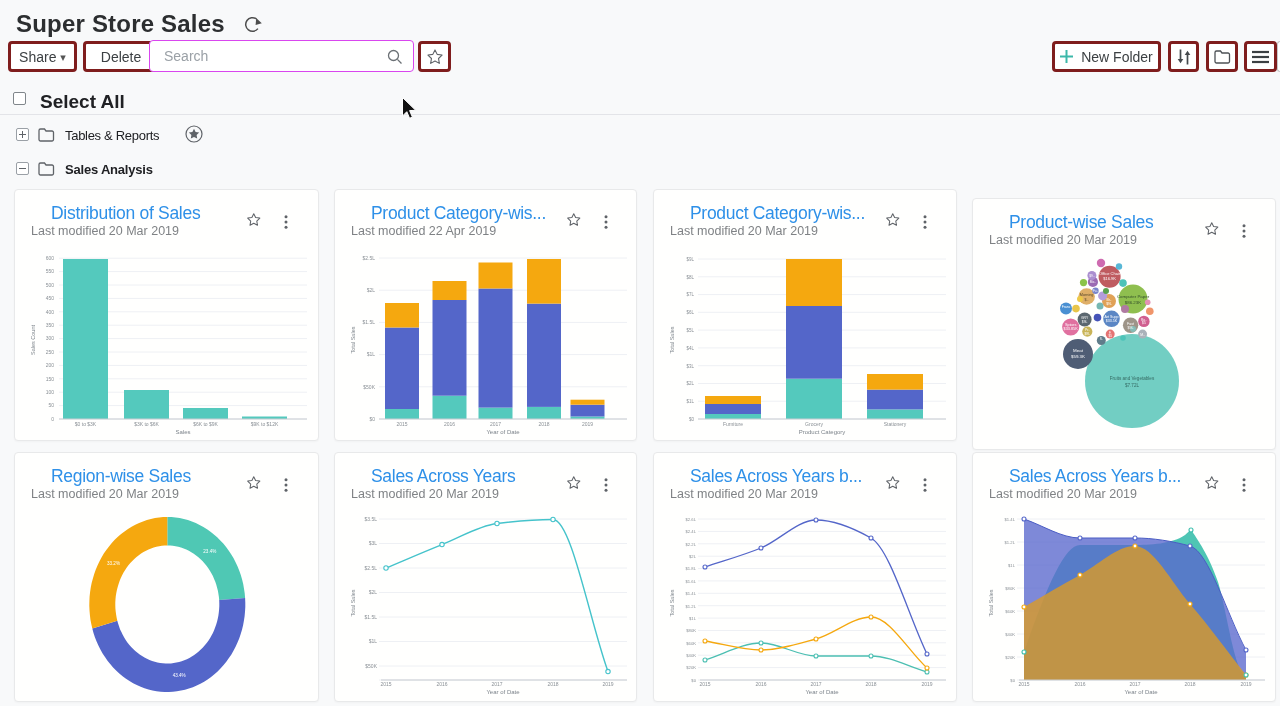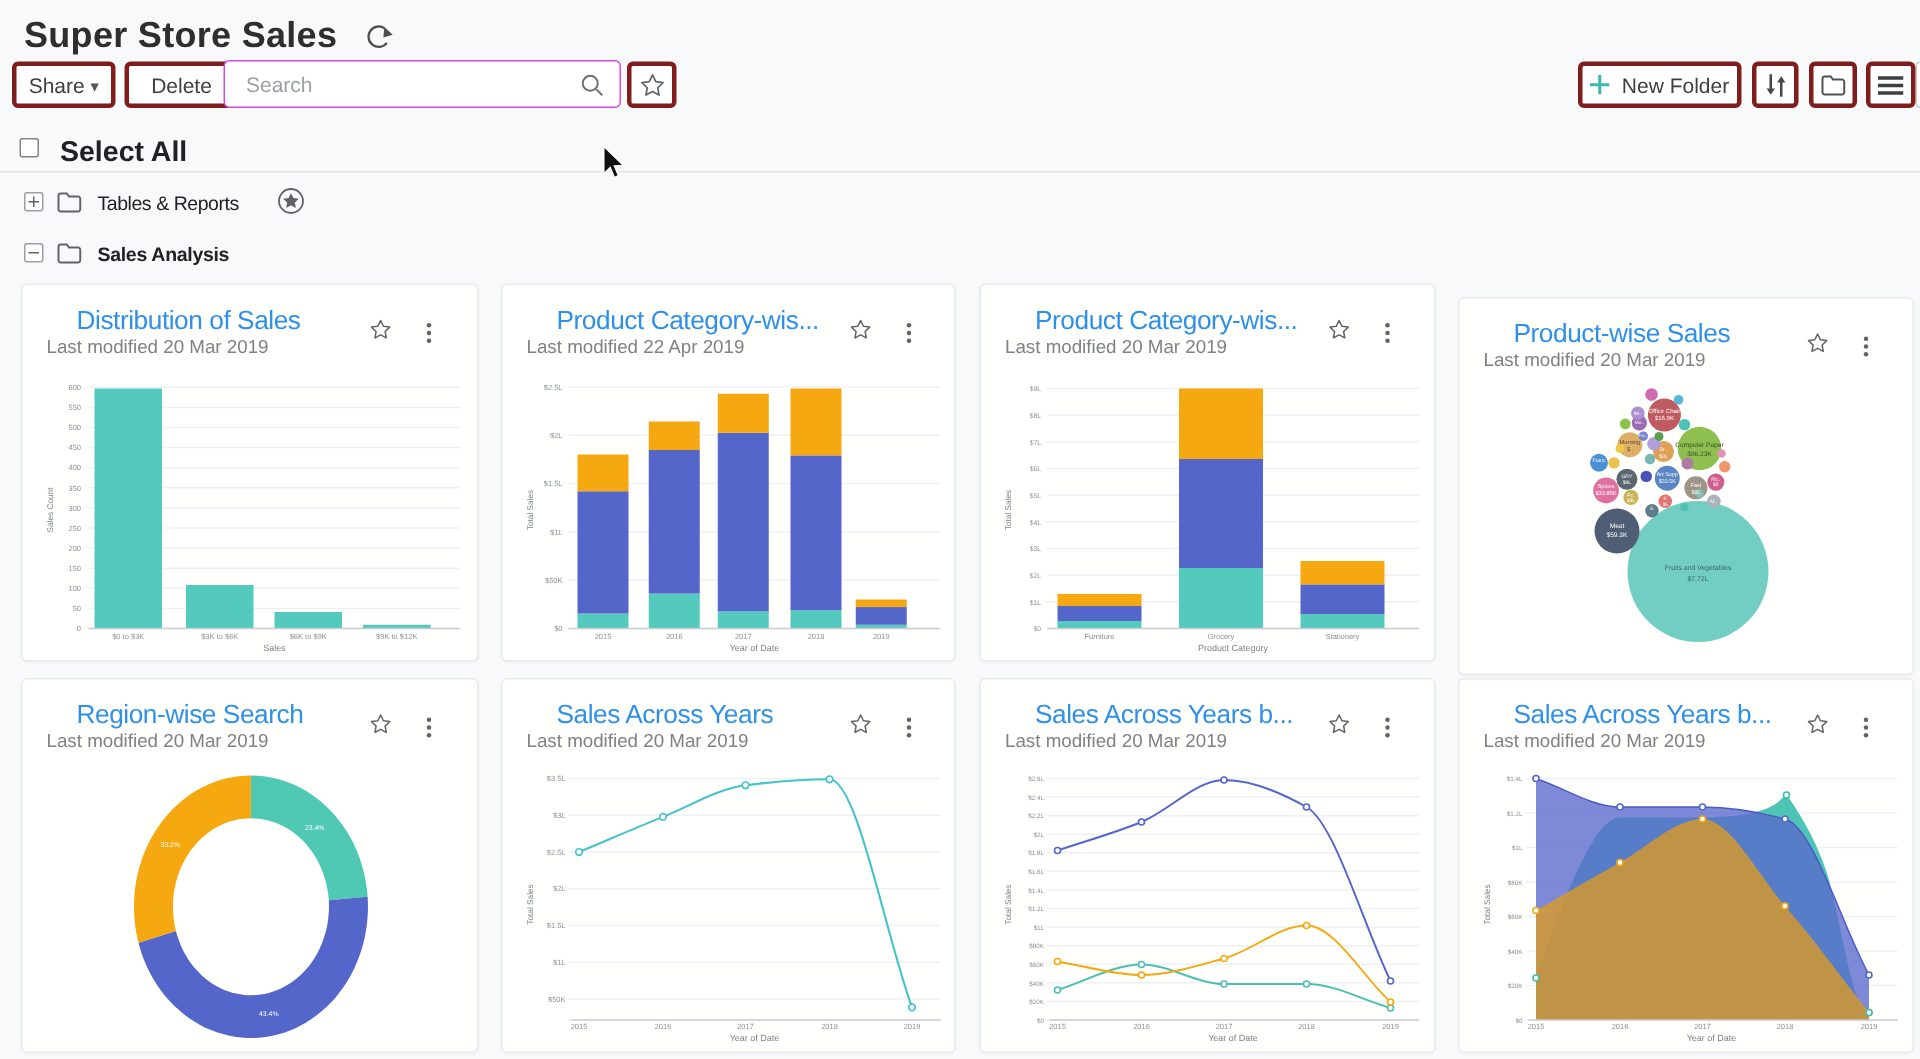--- a/index.html
+++ b/index.html
@@ -310,21 +310,21 @@
       <text x="136" y="106" font-size="3.4" fill="#fff" text-anchor="middle">$9L</text>
       <text x="122.5" y="92.5" font-size="3.0" fill="#fff" text-anchor="middle">Fu..</text>
       <text x="137.2" y="134.5" font-size="3.2" fill="#fff" text-anchor="middle">F.</text>
       <text x="137.2" y="138" font-size="3.2" fill="#fff" text-anchor="middle">$5</text>
       <text x="128.3" y="141" font-size="3.2" fill="#fff" text-anchor="middle">S.</text>
       <text x="119.9" y="83.5" font-size="3.2" fill="#fff" text-anchor="middle">Mo..</text>
       <text x="118.9" y="77.5" font-size="3.2" fill="#fff" text-anchor="middle">$9..</text>
     </svg>
 </div>
 <div class="card" style="left:14px;top:452px;width:305px;height:250px">
-<div class="ct">Region-wise Search</div>
+<div class="ct">Region-wise Sales</div>
     <div class="cs">Last modified 20 Mar 2019</div>
 <div class="cstar"><svg width="15.5" height="15.5" viewBox="0 0 24 24" fill="none" stroke="#5f6368" stroke-width="1.6">
         <path d="M12 2.6l2.9 5.9 6.5 0.9-4.7 4.6 1.1 6.5-5.8-3.1-5.8 3.1 1.1-6.5-4.7-4.6 6.5-0.9z" stroke-linejoin="round"></path>
       </svg></div>
     <div class="cdots"><svg width="4" height="14" viewBox="0 0 4 14" fill="#5f6368">
         <circle cx="2" cy="1.8" r="1.5"></circle>
         <circle cx="2" cy="7" r="1.5"></circle>
         <circle cx="2" cy="12.2" r="1.5"></circle>
       </svg></div>
 <svg class="chart" width="305" height="194" viewBox="0 56 305 194" style="top:56px">

